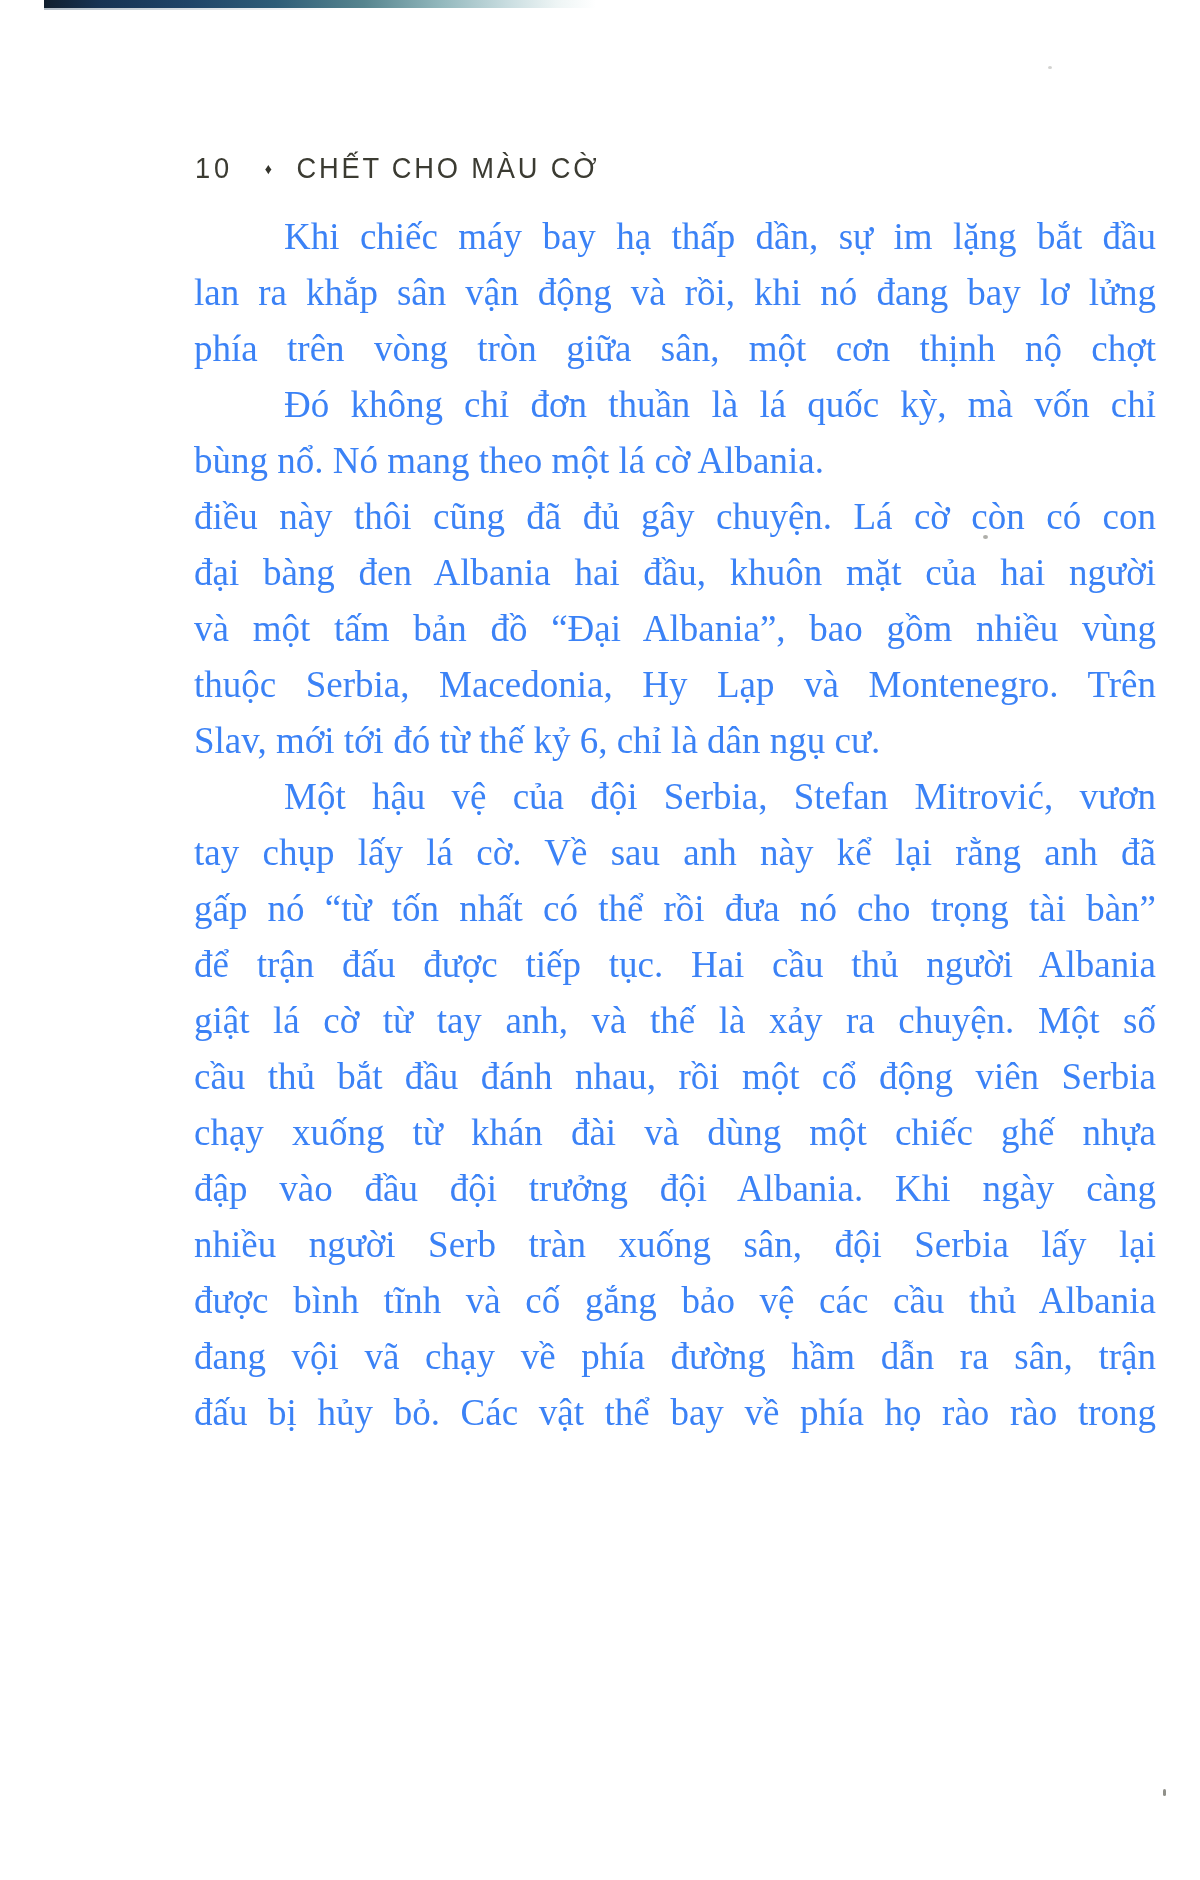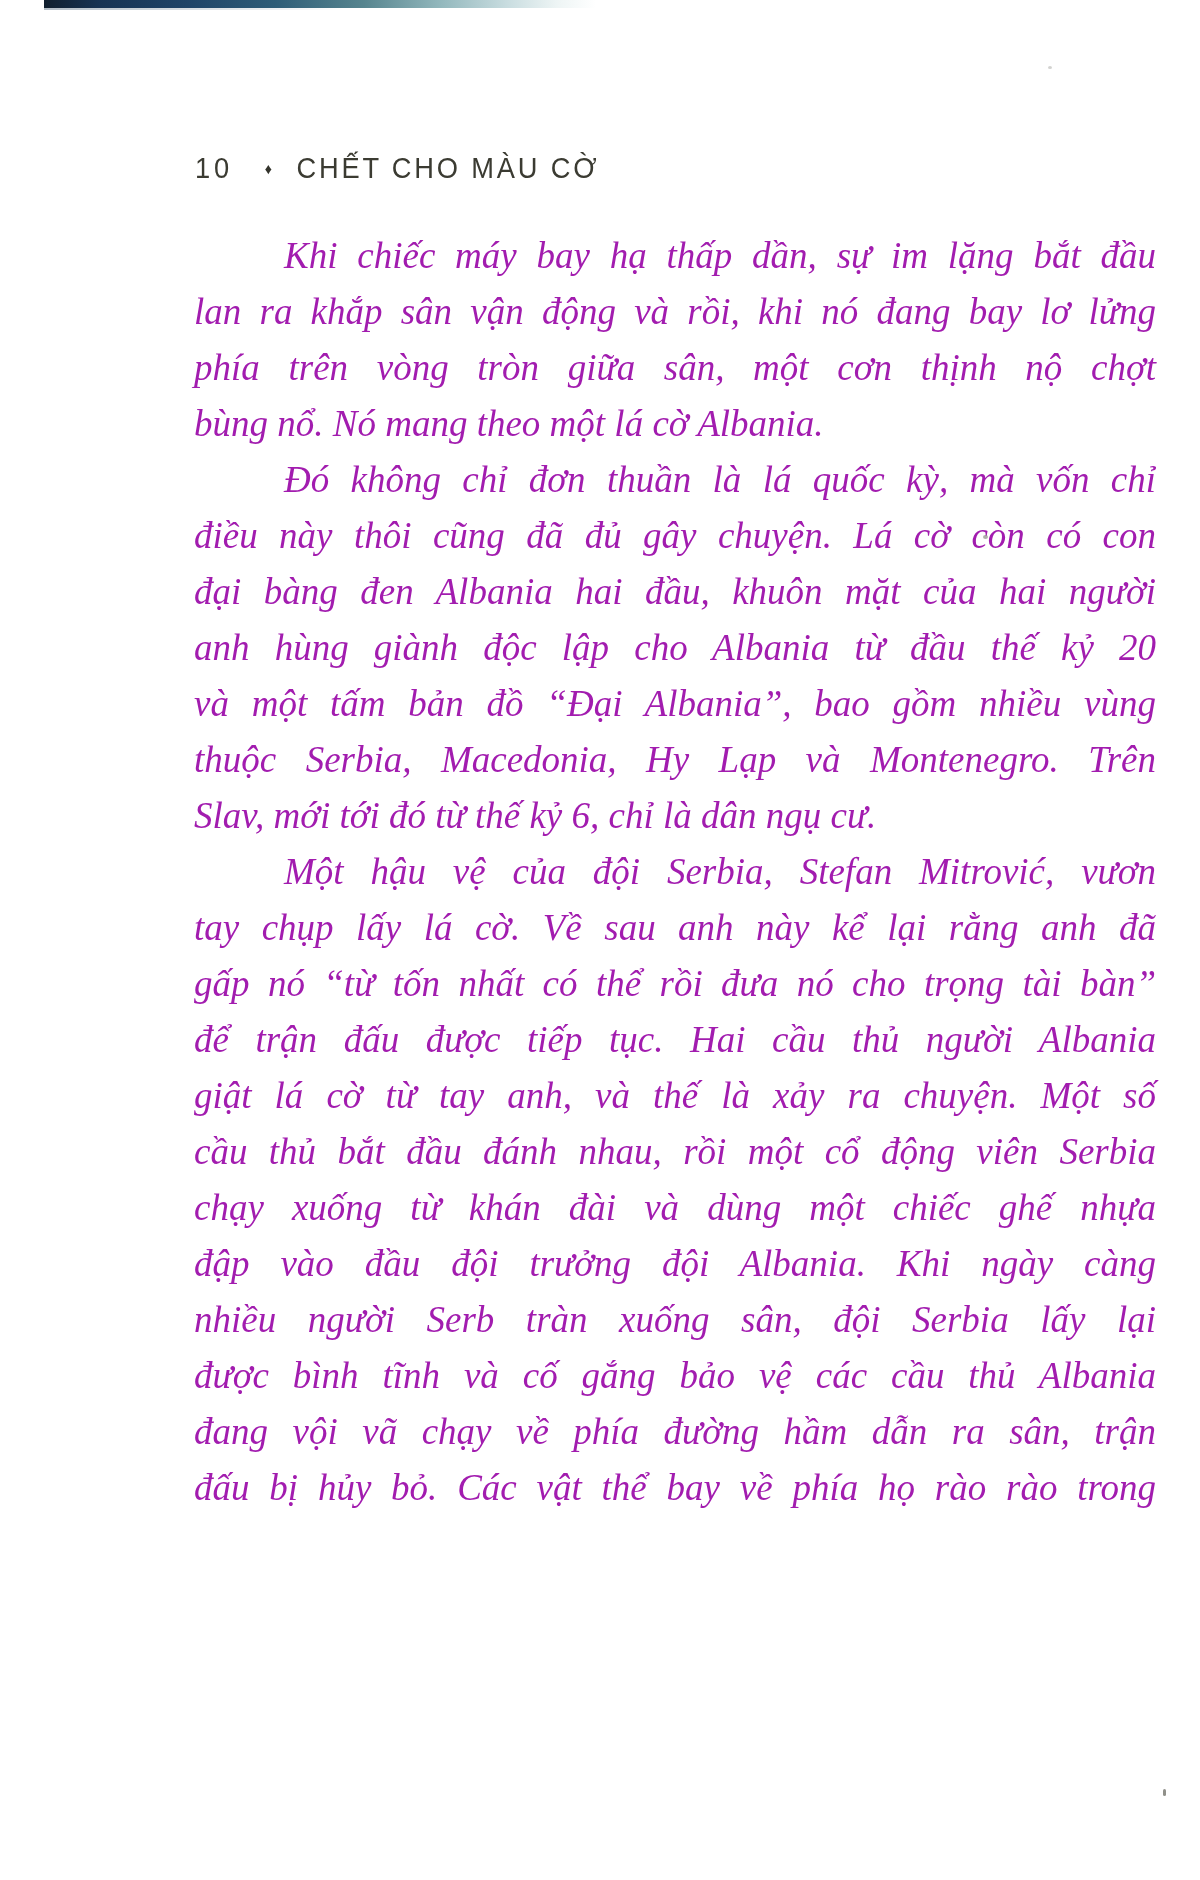--- a/index.html
+++ b/index.html
@@ -62,25 +62,24 @@
     margin-right: 26px;
     color: #34342c;
   }
   .running-header .header-title {
     font-size: 29px;
     letter-spacing: 3px;
   }
 
   .body-text {
     position: absolute;
-    top: 228px;
+    top: 209px;
     left: 150px;
     width: 962px;
-    color: #a21caf;
-    font-style: italic;
+    color: #3b82f6;
   }
   .body-text .line {
     font-size: 37px;
     line-height: 56px;
     text-align: justify;
     text-align-last: justify;
     white-space: normal;
     overflow: visible;
   }
   .body-text .line.indent { text-indent: 90px; }
@@ -102,25 +101,24 @@
   <header class="running-header">
     <span class="page-num">10</span>
     <span class="diamond">♦</span>
     <span class="header-title">CHẾT CHO MÀU CỜ</span>
   </header>
 
   <main class="body-text">
     <div class="line indent">Khi chiếc máy bay hạ thấp dần, sự im lặng bắt đầu</div>
     <div class="line">lan ra khắp sân vận động và rồi, khi nó đang bay lơ lửng</div>
     <div class="line">phía trên vòng tròn giữa sân, một cơn thịnh nộ chợt</div>
+    <div class="line indent">Đó không chỉ đơn thuần là lá quốc kỳ, mà vốn chỉ</div>
     <div class="line para-end">bùng nổ. Nó mang theo một lá cờ Albania.</div>
-    <div class="line indent">Đó không chỉ đơn thuần là lá quốc kỳ, mà vốn chỉ</div>
     <div class="line">điều này thôi cũng đã đủ gây chuyện. Lá cờ còn có con</div>
     <div class="line">đại bàng đen Albania hai đầu, khuôn mặt của hai người</div>
-    <div class="line">anh hùng giành độc lập cho Albania từ đầu thế kỷ 20</div>
     <div class="line">và một tấm bản đồ “Đại Albania”, bao gồm nhiều vùng</div>
     <div class="line">thuộc Serbia, Macedonia, Hy Lạp và Montenegro. Trên</div>
     <div class="line para-end">Slav, mới tới đó từ thế kỷ 6, chỉ là dân ngụ cư.</div>
     <div class="line indent">Một hậu vệ của đội Serbia, Stefan Mitrović, vươn</div>
     <div class="line">tay chụp lấy lá cờ. Về sau anh này kể lại rằng anh đã</div>
     <div class="line">gấp nó “từ tốn nhất có thể rồi đưa nó cho trọng tài bàn”</div>
     <div class="line">để trận đấu được tiếp tục. Hai cầu thủ người Albania</div>
     <div class="line">giật lá cờ từ tay anh, và thế là xảy ra chuyện. Một số</div>
     <div class="line">cầu thủ bắt đầu đánh nhau, rồi một cổ động viên Serbia</div>
     <div class="line">chạy xuống từ khán đài và dùng một chiếc ghế nhựa</div>

